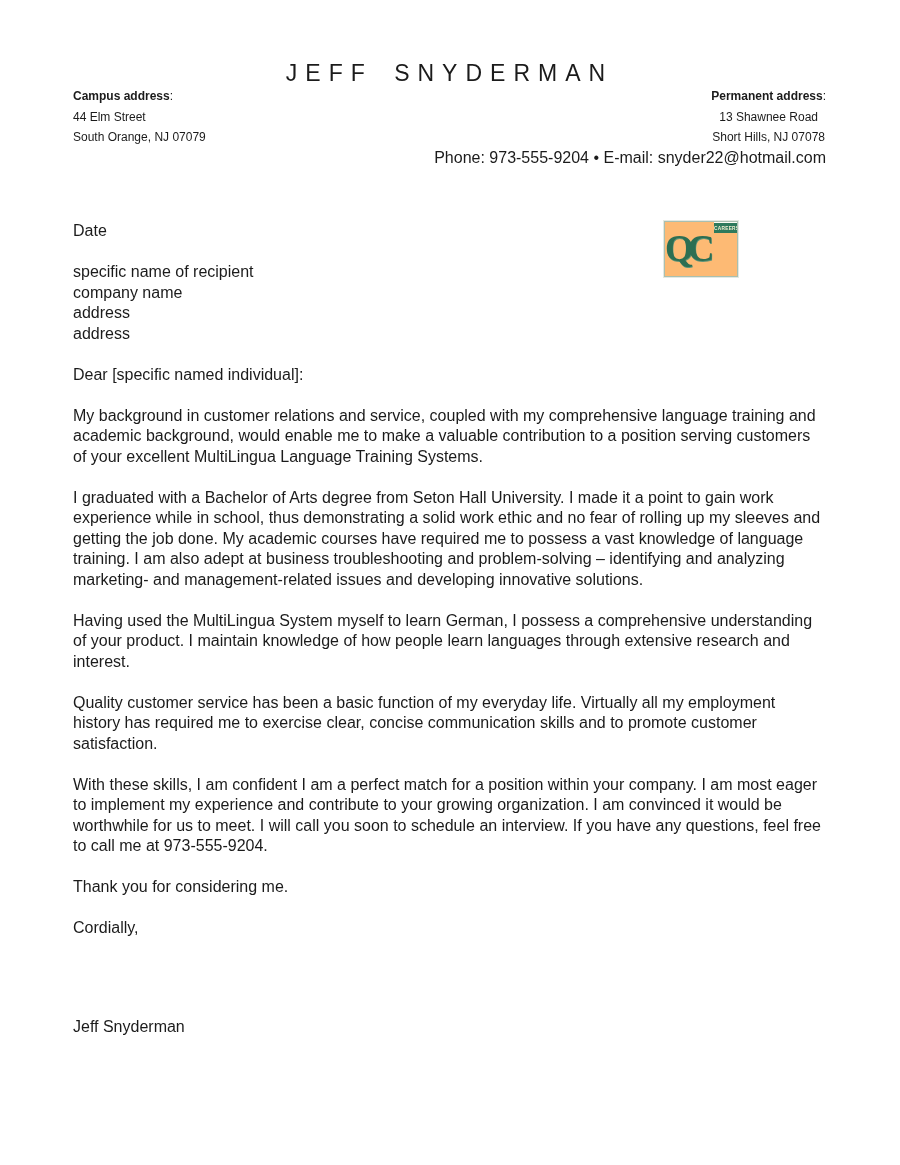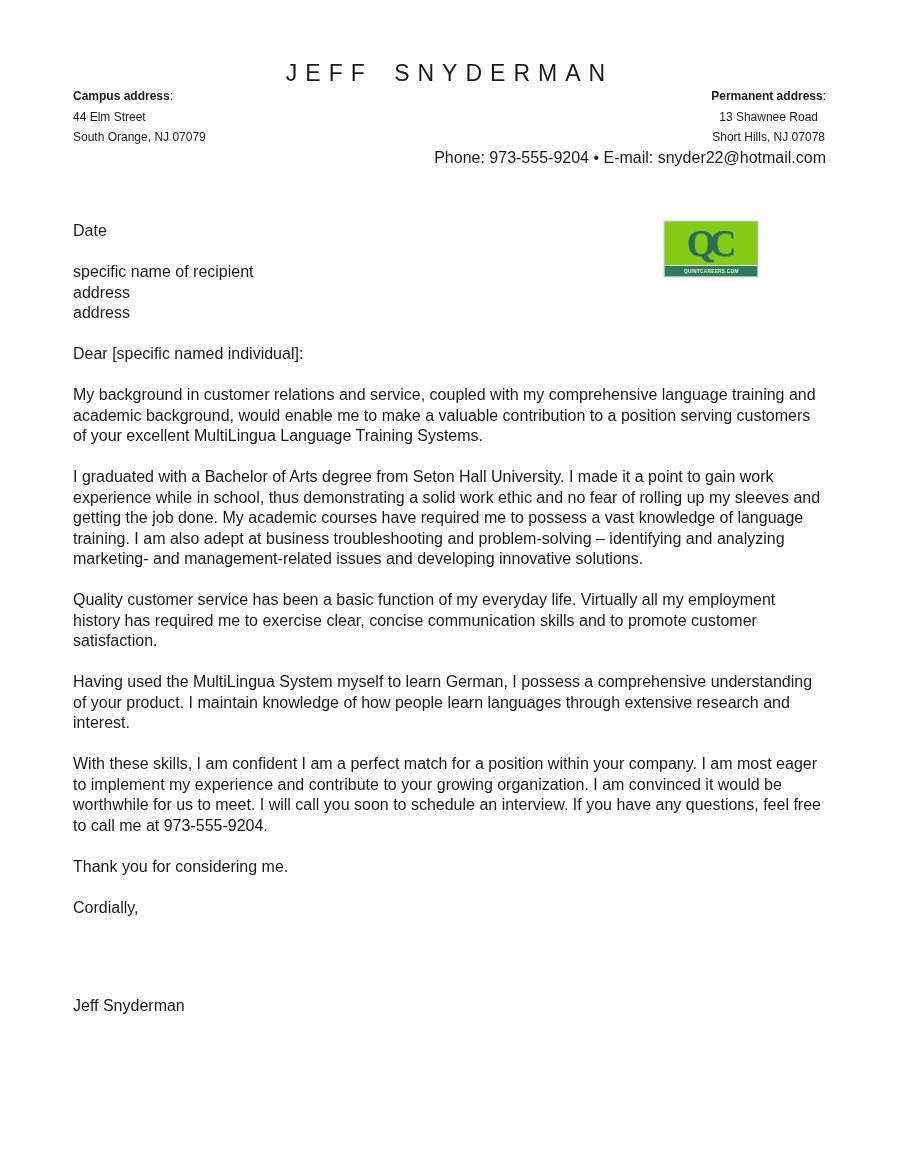--- a/index.html
+++ b/index.html
@@ -48,27 +48,27 @@
   .letter p { margin: 0 0 20.5px 0; }
   .recipient-block { margin: 0 0 20.5px 0; }
   .closing { margin-bottom: 78px !important; }
   .signature-name { margin-bottom: 0 !important; }
 
   
   .logo {
     position: absolute;
     left: 664px;
     top: 221px;
-    width: 94px;
+    width: 74px;
     height: 56px;
-    background: #84cc16;
+    background: #fdba74;
     border: 1px solid #a9bfb0;
     box-shadow: 0 0 0 1px #e4e9e2;
     display: flex;
-    flex-direction: column;
+    flex-direction: row;
   }
   .logo-monogram {
     flex: 1;
     display: flex;
     align-items: center;
     justify-content: center;
     font-family: "Liberation Serif", serif;
     font-weight: bold;
     font-size: 37px;
     line-height: 40px;
@@ -115,30 +115,31 @@
     </div>
   </div>
 
   <div class="contact-line">Phone: 973-555-9204 • E-mail: snyder22@hotmail.com</div>
 
   <div class="letter">
     <p>Date</p>
 
     <div class="recipient-block">
       <div>specific name of recipient</div>
+      <div>company name</div>
       <div>address</div>
       <div>address</div>
     </div>
 
     <p>Dear [specific named individual]:</p>
 
     <p>My background in customer relations and service, coupled with my comprehensive language training and academic background, would enable me to make a valuable contribution to a position serving customers of your excellent MultiLingua Language Training Systems.</p>
     <p>I graduated with a Bachelor of Arts degree from Seton Hall University. I made it a point to gain work experience while in school, thus demonstrating a solid work ethic and no fear of rolling up my sleeves and getting the job done. My academic courses have required me to possess a vast knowledge of language training. I am also adept at business troubleshooting and problem-solving – identifying and analyzing marketing- and management-related issues and developing innovative solutions.</p>
+    <p>Having used the MultiLingua System myself to learn German, I possess a comprehensive understanding of your product. I maintain knowledge of how people learn languages through extensive research and interest.</p>
     <p>Quality customer service has been a basic function of my everyday life. Virtually all my employment history has required me to exercise clear, concise communication skills and to promote customer satisfaction.</p>
-    <p>Having used the MultiLingua System myself to learn German, I possess a comprehensive understanding of your product. I maintain knowledge of how people learn languages through extensive research and interest.</p>
     <p>With these skills, I am confident I am a perfect match for a position within your company. I am most eager to implement my experience and contribute to your growing organization. I am convinced it would be worthwhile for us to meet. I will call you soon to schedule an interview. If you have any questions, feel free to call me at 973-555-9204.</p>
 
     <p>Thank you for considering me.</p>
     <p class="closing">Cordially,</p>
     <p class="signature-name">Jeff Snyderman</p>
   </div>
 
   <div class="logo">
     <div class="logo-monogram">QC</div>
     <div class="logo-caption">

